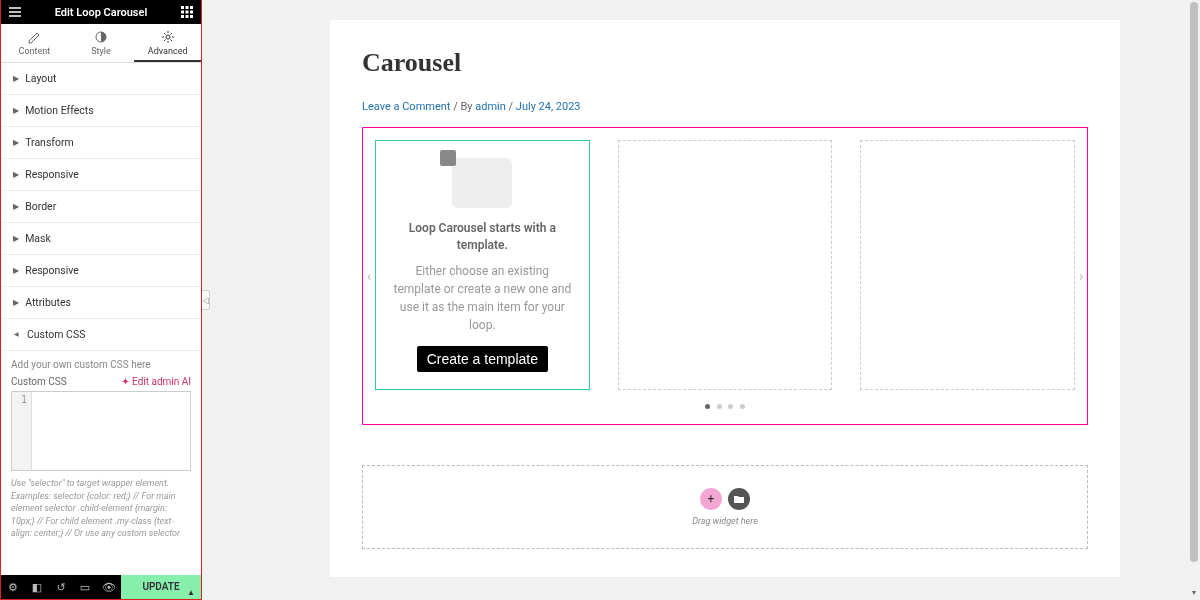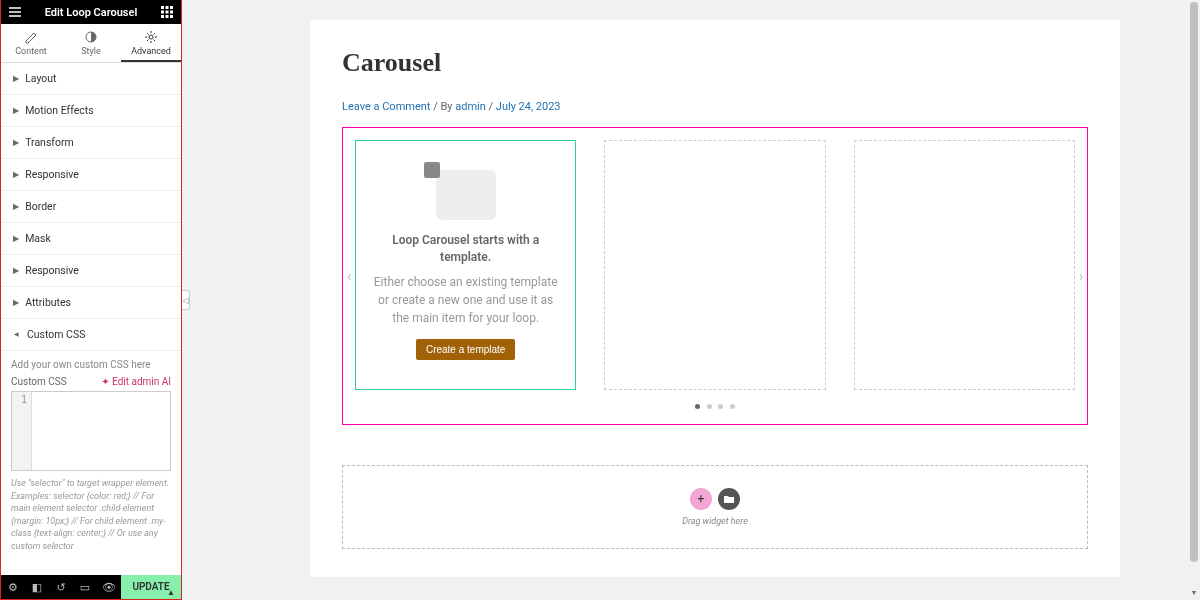--- a/index.html
+++ b/index.html
@@ -1,18 +1,18 @@
 <!DOCTYPE html>
 <html><head>
 <meta charset="utf-8">
 <style>
 * { box-sizing: border-box; margin: 0; padding: 0; }
 body { font-family: -apple-system, BlinkMacSystemFont, "Segoe UI", Roboto, sans-serif; font-size: 12px; background: #f1f1f1; overflow: hidden; }
 .app { display: flex; height: 600px; width: 1200px; position: relative; }
-.sidebar { width: 182px; background: #fff; display: flex; flex-direction: column; border: 1px solid #e02020; border-top: none; }
+.sidebar { width: 202px; background: #fff; display: flex; flex-direction: column; border: 1px solid #e02020; border-top: none; }
 .sidebar-header { background: #000; color: #fff; height: 24px; display: flex; align-items: center; justify-content: space-between; padding: 0 6px; border: none; }
 .sidebar-header .menu-icon, .sidebar-header .grid-icon { width: 16px; height: 16px; display: flex; align-items: center; justify-content: center; cursor: pointer; }
 .sidebar-title { font-size: 11px; font-weight: 600; flex: 1; text-align: center; }
 .tabs { display: flex; border-bottom: 1px solid #ddd; background: #fff; }
 .tab { flex: 1; text-align: center; padding: 6px 0 4px; font-size: 9px; color: #666; cursor: pointer; position: relative; }
 .tab.active { border-bottom: 2px solid #333; color: #333; }
 .tab-icon { display: block; margin: 0 auto 2px; width: 14px; height: 14px; }
 .panel-list { flex: 1; overflow-y: auto; }
 .panel-item { padding: 9px 12px; font-size: 10.5px; color: #333; border-bottom: 1px solid #eee; cursor: pointer; display: flex; align-items: center; }
 .panel-item .caret { font-size: 8px; margin-right: 6px; color: #666; }
@@ -39,21 +39,21 @@
 .meta span { color: #2271b1; }
 .meta .sep { color: #666; }
 .carousel-frame { border: 1px solid #f0a; padding: 12px; position: relative; }
 .carousel-row { display: flex; gap: 28px; position: relative; }
 .slide { flex: 1; height: 250px; border: 1px dashed #ccc; display: flex; flex-direction: column; align-items: center; justify-content: center; padding: 16px; text-align: center; }
 .slide.active { border: 1px solid #2ecc9a; }
 .slide-illust { width: 60px; height: 50px; background: #eee; border-radius: 6px; margin-bottom: 12px; position: relative; }
 .slide-illust::before { content: ""; position: absolute; left: -12px; top: -8px; width: 16px; height: 16px; background: #888; border-radius: 2px; }
 .slide-title { font-size: 12px; font-weight: 600; color: #666; margin-bottom: 8px; line-height: 1.4; }
 .slide-desc { font-size: 12px; color: #999; margin-bottom: 12px; line-height: 1.5; }
-.create-btn { background: #a16207; color: #fff; font-size: 10px; padding: 5px 10px; border: none; border-radius: 2px; cursor: pointer; }
+.create-btn { background: #000000; color: #fff; font-size: 14px; padding: 5px 10px; border: none; border-radius: 2px; cursor: pointer; }
 .nav-arrow { position: absolute; top: 50%; transform: translateY(-50%); width: 20px; height: 20px; display: flex; align-items: center; justify-content: center; color: #bbb; font-size: 14px; cursor: pointer; }
 .nav-prev { left: -4px; }
 .nav-next { right: -4px; }
 .dots { text-align: center; margin-top: 8px; }
 .dot { display: inline-block; width: 5px; height: 5px; border-radius: 50%; background: #ccc; margin: 0 2px; }
 .dot.active { background: #666; }
 .drop-zone { margin-top: 40px; border: 1px dashed #bbb; height: 84px; display: flex; flex-direction: column; align-items: center; justify-content: center; }
 .drop-btns { display: flex; gap: 6px; margin-bottom: 6px; }
 .circ-btn { width: 22px; height: 22px; border-radius: 50%; display: flex; align-items: center; justify-content: center; font-size: 12px; cursor: pointer; }
 .circ-add { background: #f3a5d4; color: #333; }

